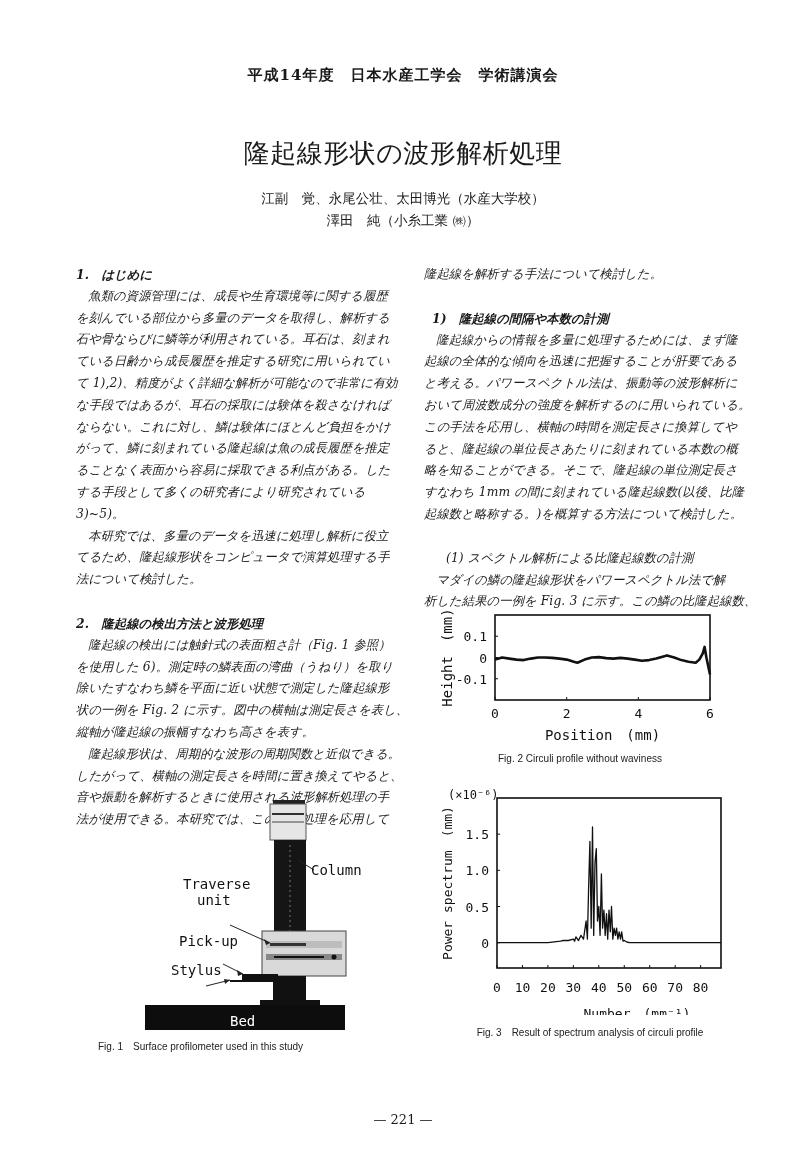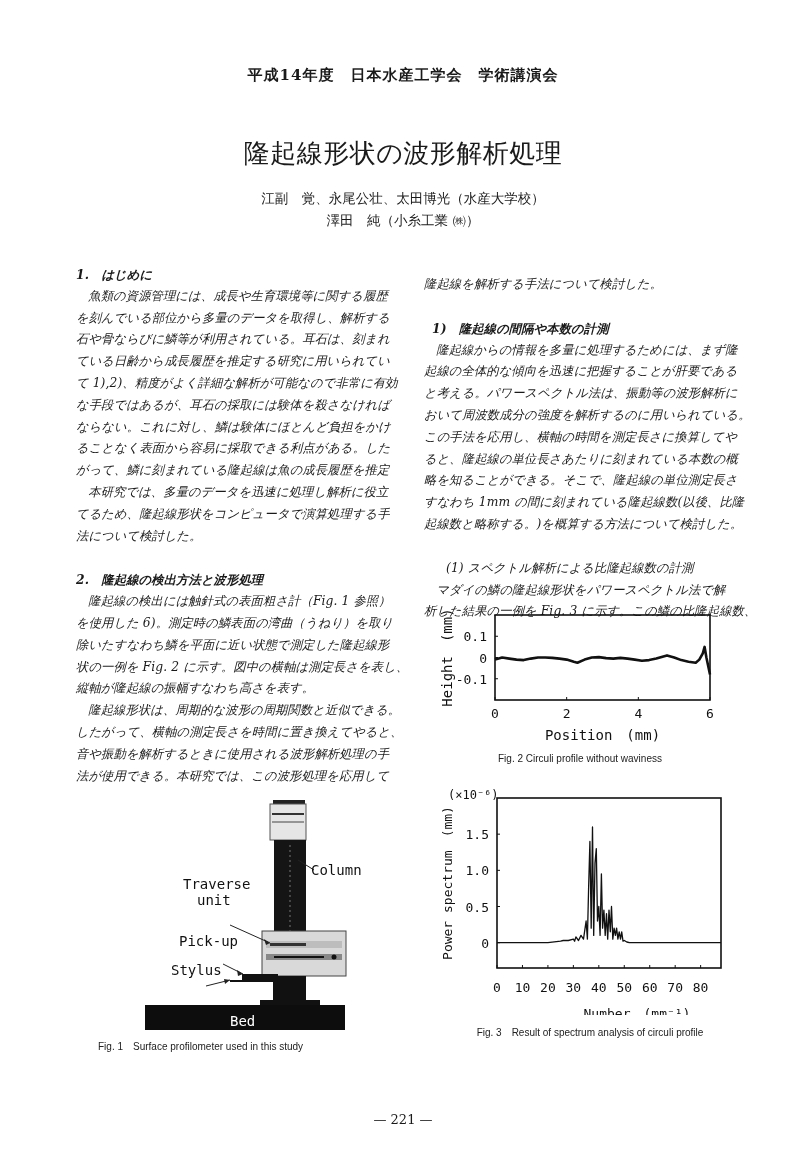--- a/index.html
+++ b/index.html
@@ -28,22 +28,23 @@
 <div class="abs col" style="left:76px; top:264px; width:335px;">
   <p class="h1">1.　はじめに</p>
   <div>
     <p class="indent">魚類の資源管理には、成長や生育環境等に関する履歴</p>
     <p>を刻んでいる部位から多量のデータを取得し、解析する</p>
     <p>石や骨ならびに鱗等が利用されている。耳石は、刻まれ</p>
     <p>ている日齢から成長履歴を推定する研究に用いられてい</p>
     <p>て 1),2)、精度がよく詳細な解析が可能なので非常に有効</p>
     <p>な手段ではあるが、耳石の採取には験体を殺さなければ</p>
     <p>ならない。これに対し、鱗は験体にほとんど負担をかけ</p>
+    <p>がって、鱗に刻まれている隆起線は魚の成長履歴を推定</p>
     <p>ることなく表面から容易に採取できる利点がある。した</p>
-    <p>がって、鱗に刻まれている隆起線は魚の成長履歴を推定</p>
+    <p>する手段として多くの研究者により研究されている 3)~5)。</p>
   </div>
   <div>
     <p class="indent">本研究では、多量のデータを迅速に処理し解析に役立</p>
     <p>てるため、隆起線形状をコンピュータで演算処理する手</p>
     <p>法について検討した。</p>
   </div>
   <p style="height:22px;"></p>
   <p class="h1">2.　隆起線の検出方法と波形処理</p>
   <div>
     <p class="indent">隆起線の検出には触針式の表面粗さ計（Fig. 1 参照）</p>
@@ -53,21 +54,21 @@
     <p>縦軸が隆起線の振幅すなわち高さを表す。</p>
   </div>
   <div>
     <p class="indent">隆起線形状は、周期的な波形の周期関数と近似できる。</p>
     <p>したがって、横軸の測定長さを時間に置き換えてやると、</p>
     <p>音や振動を解析するときに使用される波形解析処理の手</p>
     <p>法が使用できる。本研究では、この波形処理を応用して</p>
   </div>
 </div>
 
-<div class="abs col" style="left:424px; top:264px; width:340px;margin-top:10px;">
+<div class="abs col" style="left:424px; top:264px; width:340px;">
   <p>隆起線を解析する手法について検討した。</p>
   <p style="height:22px;"></p>
   <p class="h1" style="padding-left:8px;">1)　隆起線の間隔や本数の計測</p>
   <div>
     <p class="indent">隆起線からの情報を多量に処理するためには、まず隆</p>
     <p>起線の全体的な傾向を迅速に把握することが肝要である</p>
     <p>と考える。パワースペクトル法は、振動等の波形解析に</p>
     <p>おいて周波数成分の強度を解析するのに用いられている。</p>
     <p>この手法を応用し、横軸の時間を測定長さに換算してや</p>
     <p>ると、隆起線の単位長さあたりに刻まれている本数の概</p>

